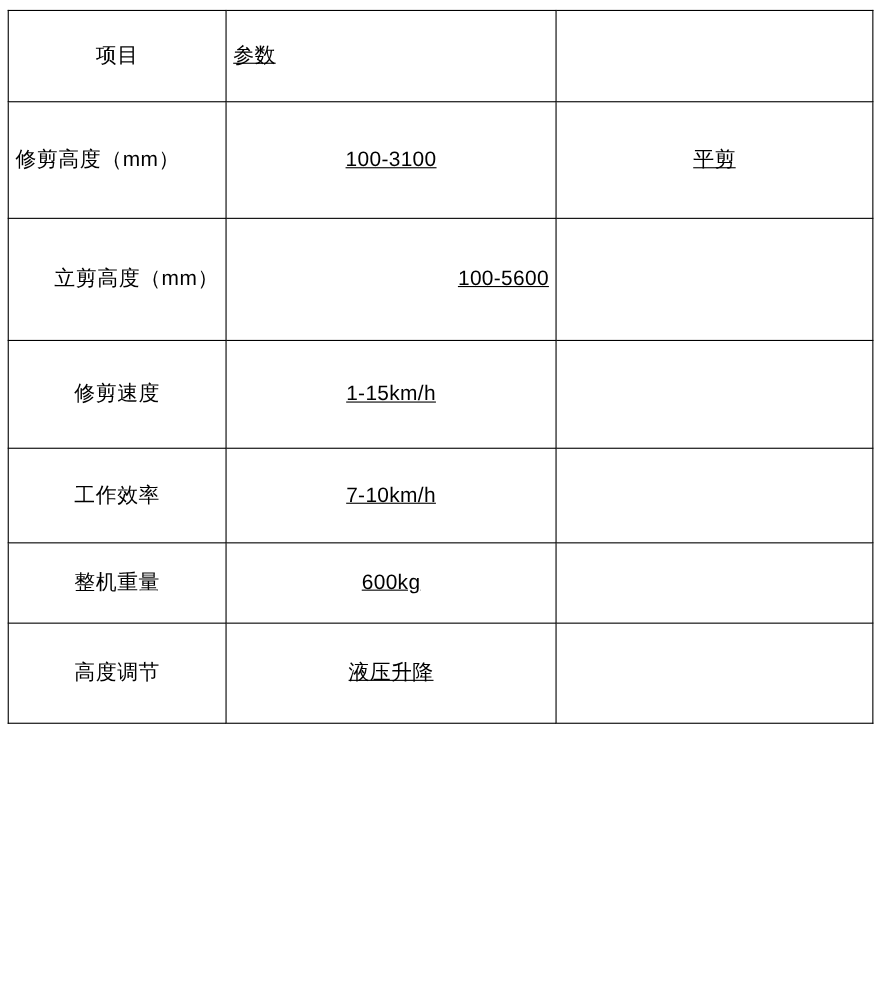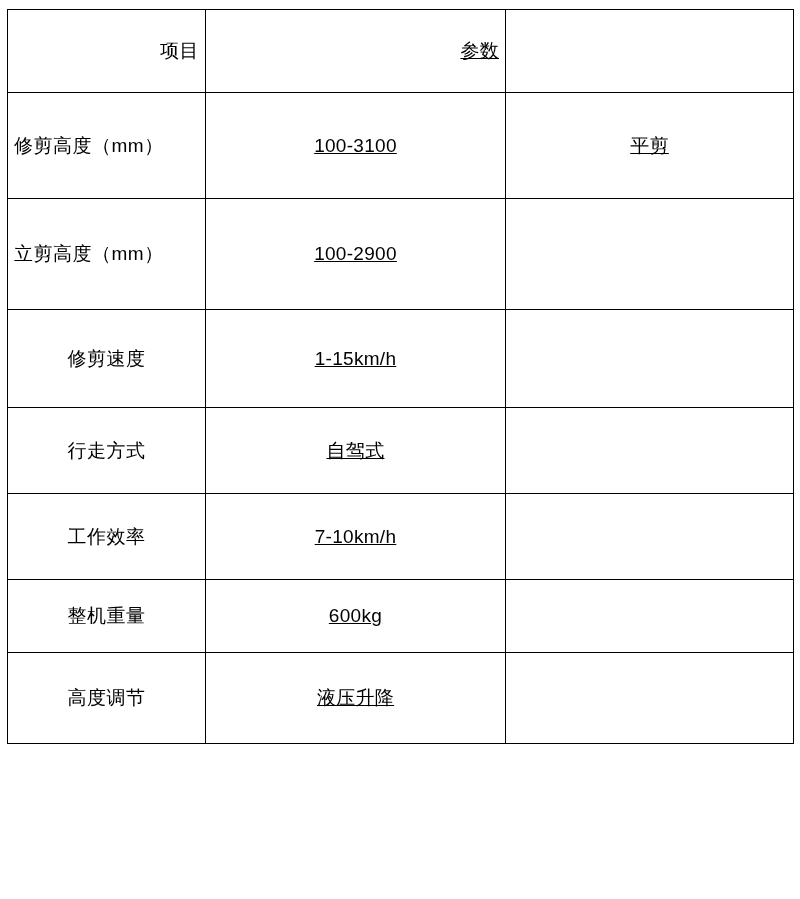--- a/index.html
+++ b/index.html
@@ -38,24 +38,24 @@
   }
   col.c1 { width: 198px; }
   col.c2 { width: 300px; }
   col.c3 { width: 288px; }
 
   
   td.left   { text-align: left; }
   td.center { text-align: center; }
 
   
-  tr.r0 td { height: 82px; text-align: right; }
+  tr.r0 td { height: 82px; }
   tr.r1 td { height: 93px; }
   tr.r2 td { height: 105px; }
-  tr.r3 td { height: 110px; }
+  tr.r3 td { height: 110px; text-align: right; }
   tr.r4 td { height: 97px; }
   tr.r5 td { height: 85px; }
   tr.r6 td { height: 85px; }
   tr.r7 td { height: 72px; }
   tr.r8 td { height: 90px; }
 
   .label-cn {
     letter-spacing: 0.5px;
   }
   .val {
@@ -79,31 +79,26 @@
         <td class="left val">参数</td>
         <td class="center val"></td>
       </tr>
       <tr class="r2">
         <td class="left label-cn">修剪高度（mm）</td>
         <td class="center val">100-3100</td>
         <td class="center val">平剪</td>
       </tr>
       <tr class="r3">
         <td class="left label-cn">立剪高度（mm）</td>
-        <td class="center val">100-2900</td>
+        <td class="center val">100-5600</td>
         <td class="center val"></td>
       </tr>
       <tr class="r4">
         <td class="center label-cn">修剪速度</td>
         <td class="center val">1-15km/h</td>
-        <td class="center val"></td>
-      </tr>
-      <tr class="r5">
-        <td class="center label-cn">行走方式</td>
-        <td class="center val">自驾式</td>
         <td class="center val"></td>
       </tr>
       <tr class="r6">
         <td class="center label-cn">工作效率</td>
         <td class="center val">7-10km/h</td>
         <td class="center val"></td>
       </tr>
       <tr class="r7">
         <td class="center label-cn">整机重量</td>
         <td class="center val">600kg</td>

